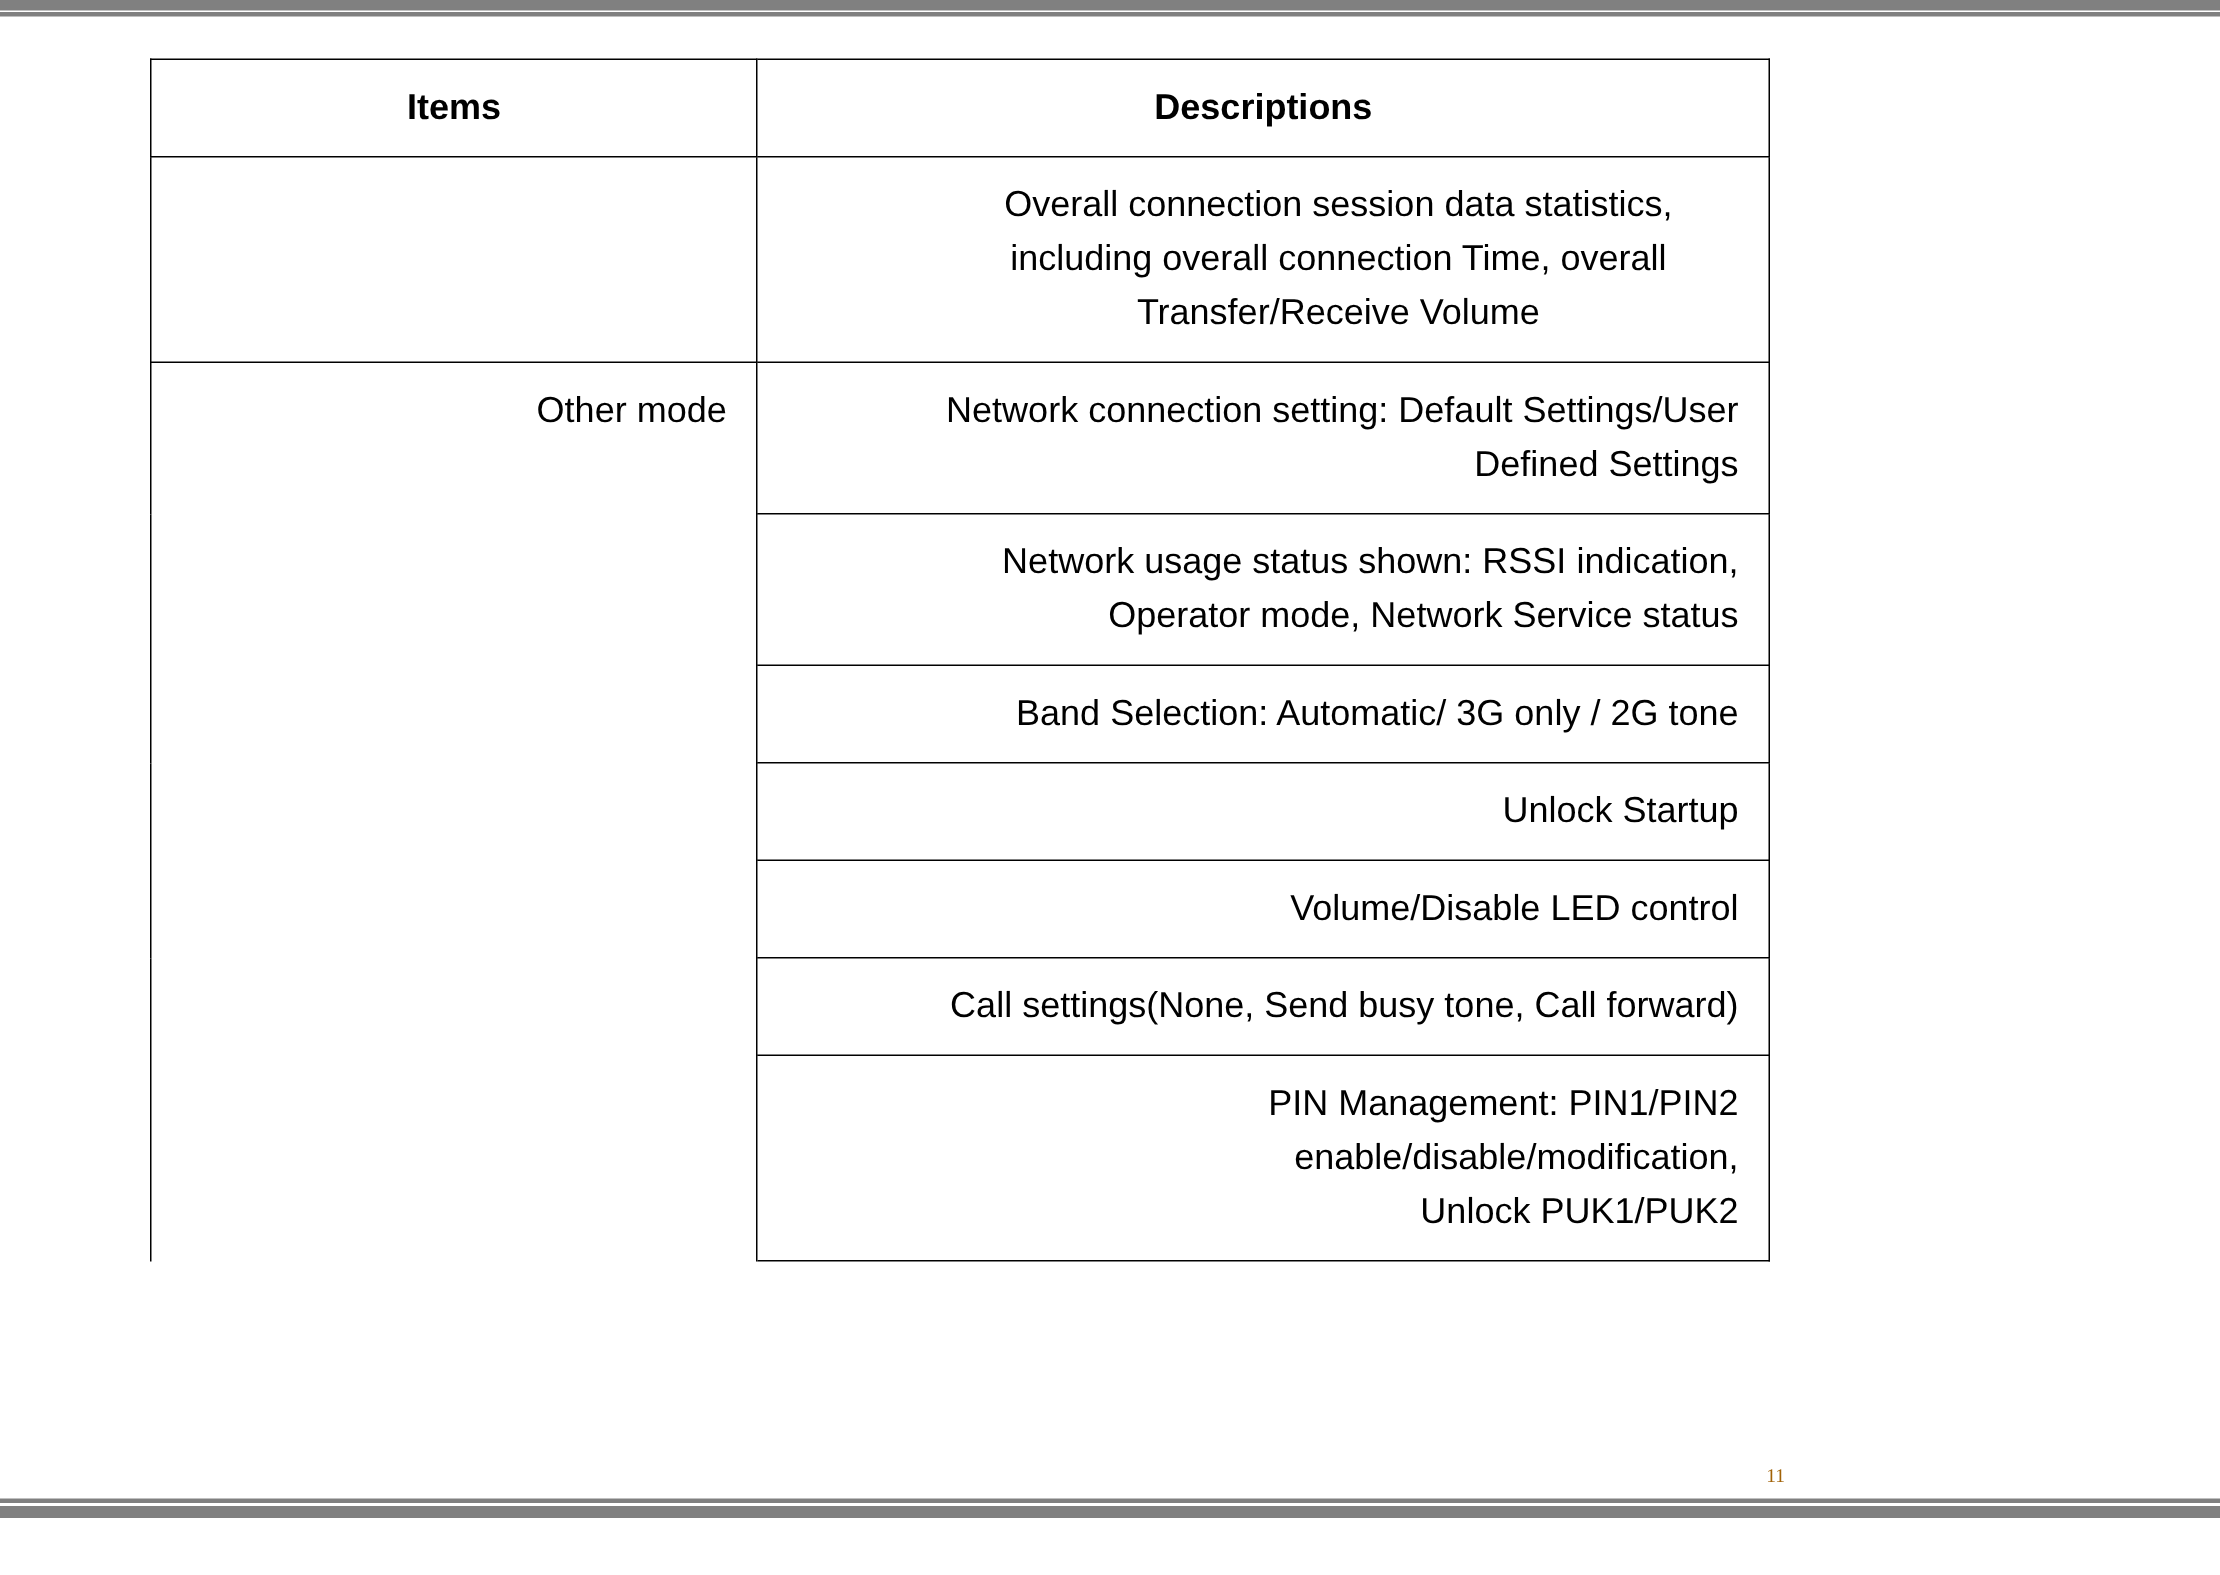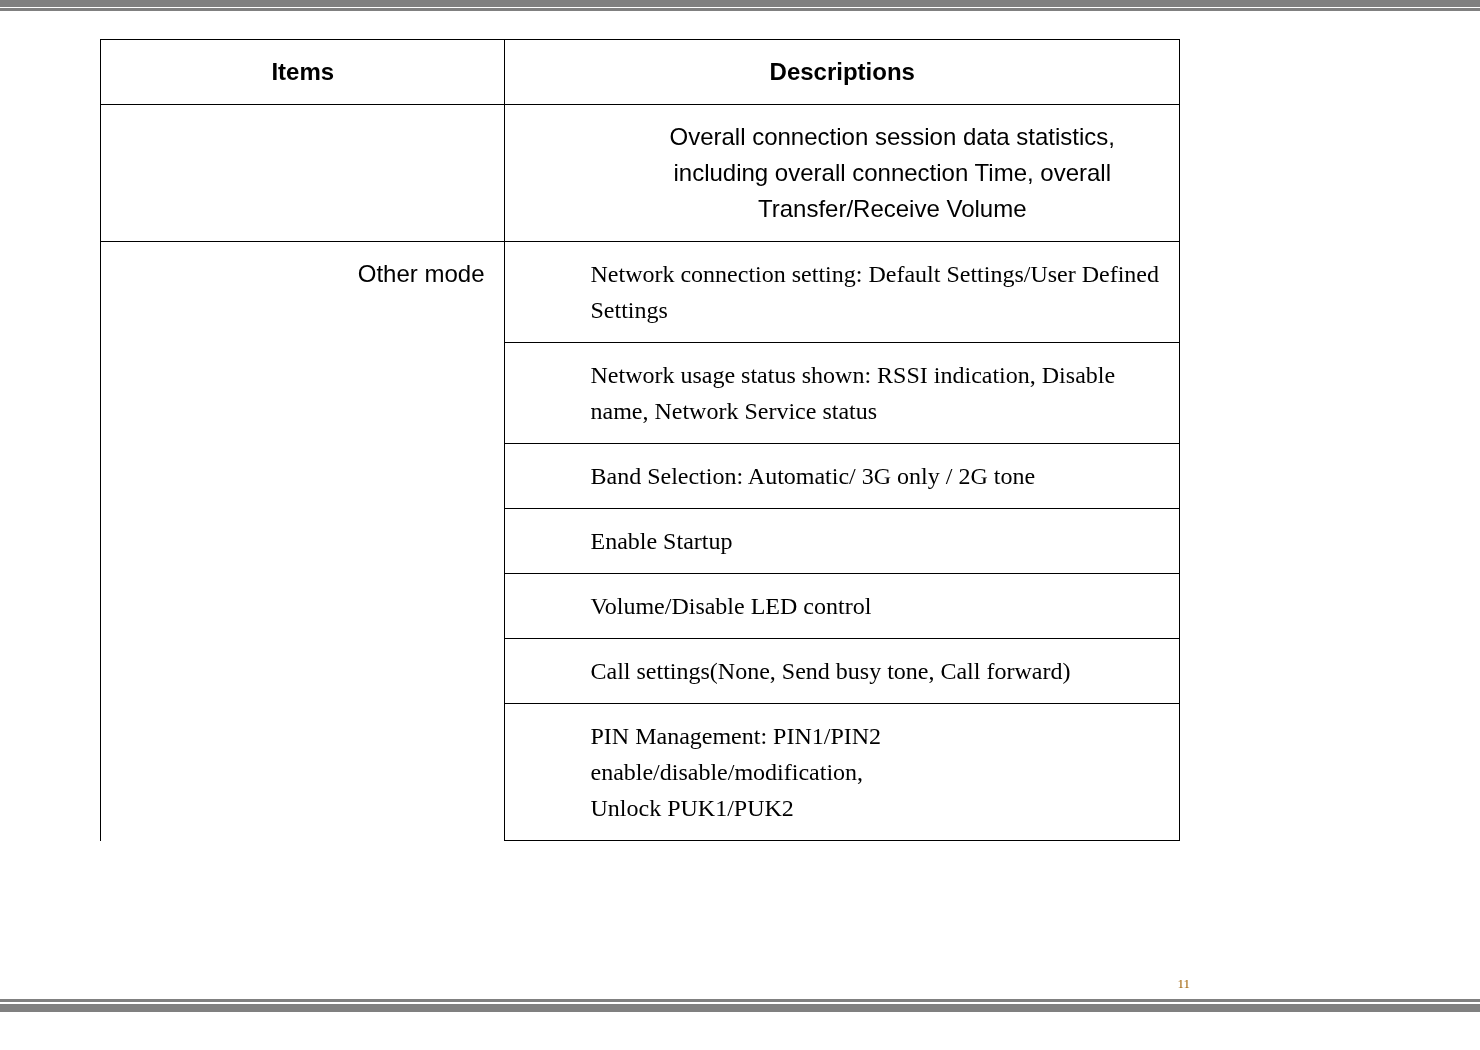--- a/index.html
+++ b/index.html
@@ -76,22 +76,21 @@
       padding: 14px 20px;
       vertical-align: top;
       text-align: right;
     }
     td.desc-cell {
       padding: 14px 20px 14px 120px;
       text-align: center;
     }
     td.desc-cell-multi {
       padding: 14px 20px 14px 85px;
-      text-align: left;
-      font-family: Liberation Serif, serif;
+      text-align: right;
     }
     td.no-bottom {
       border-bottom: none;
     }
   </style>
 </head>
 <body>
 
 <div class="top-bar"></div>
 <div class="top-bar2"></div>
@@ -107,27 +106,27 @@
     <tbody>
       <tr>
         <td class="items-cell"></td>
         <td class="desc-cell">Overall connection session data statistics, including overall connection Time, overall Transfer/Receive Volume</td>
       </tr>
       <tr>
         <td class="items-cell no-bottom" rowspan="7">Other mode</td>
         <td class="desc-cell-multi">Network connection setting: Default Settings/User Defined Settings</td>
       </tr>
       <tr>
-        <td class="desc-cell-multi">Network usage status shown: RSSI indication, Disable name, Network Service status</td>
+        <td class="desc-cell-multi">Network usage status shown: RSSI indication, Operator mode, Network Service status</td>
       </tr>
       <tr>
         <td class="desc-cell-multi">Band Selection: Automatic/ 3G only / 2G tone</td>
       </tr>
       <tr>
-        <td class="desc-cell-multi">Enable Startup</td>
+        <td class="desc-cell-multi">Unlock Startup</td>
       </tr>
       <tr>
         <td class="desc-cell-multi">Volume/Disable LED control</td>
       </tr>
       <tr>
         <td class="desc-cell-multi">Call settings(None, Send busy tone, Call forward)</td>
       </tr>
       <tr>
         <td class="desc-cell-multi">
           <span>PIN Management: PIN1/PIN2 enable/disable/modification,</span><br>

